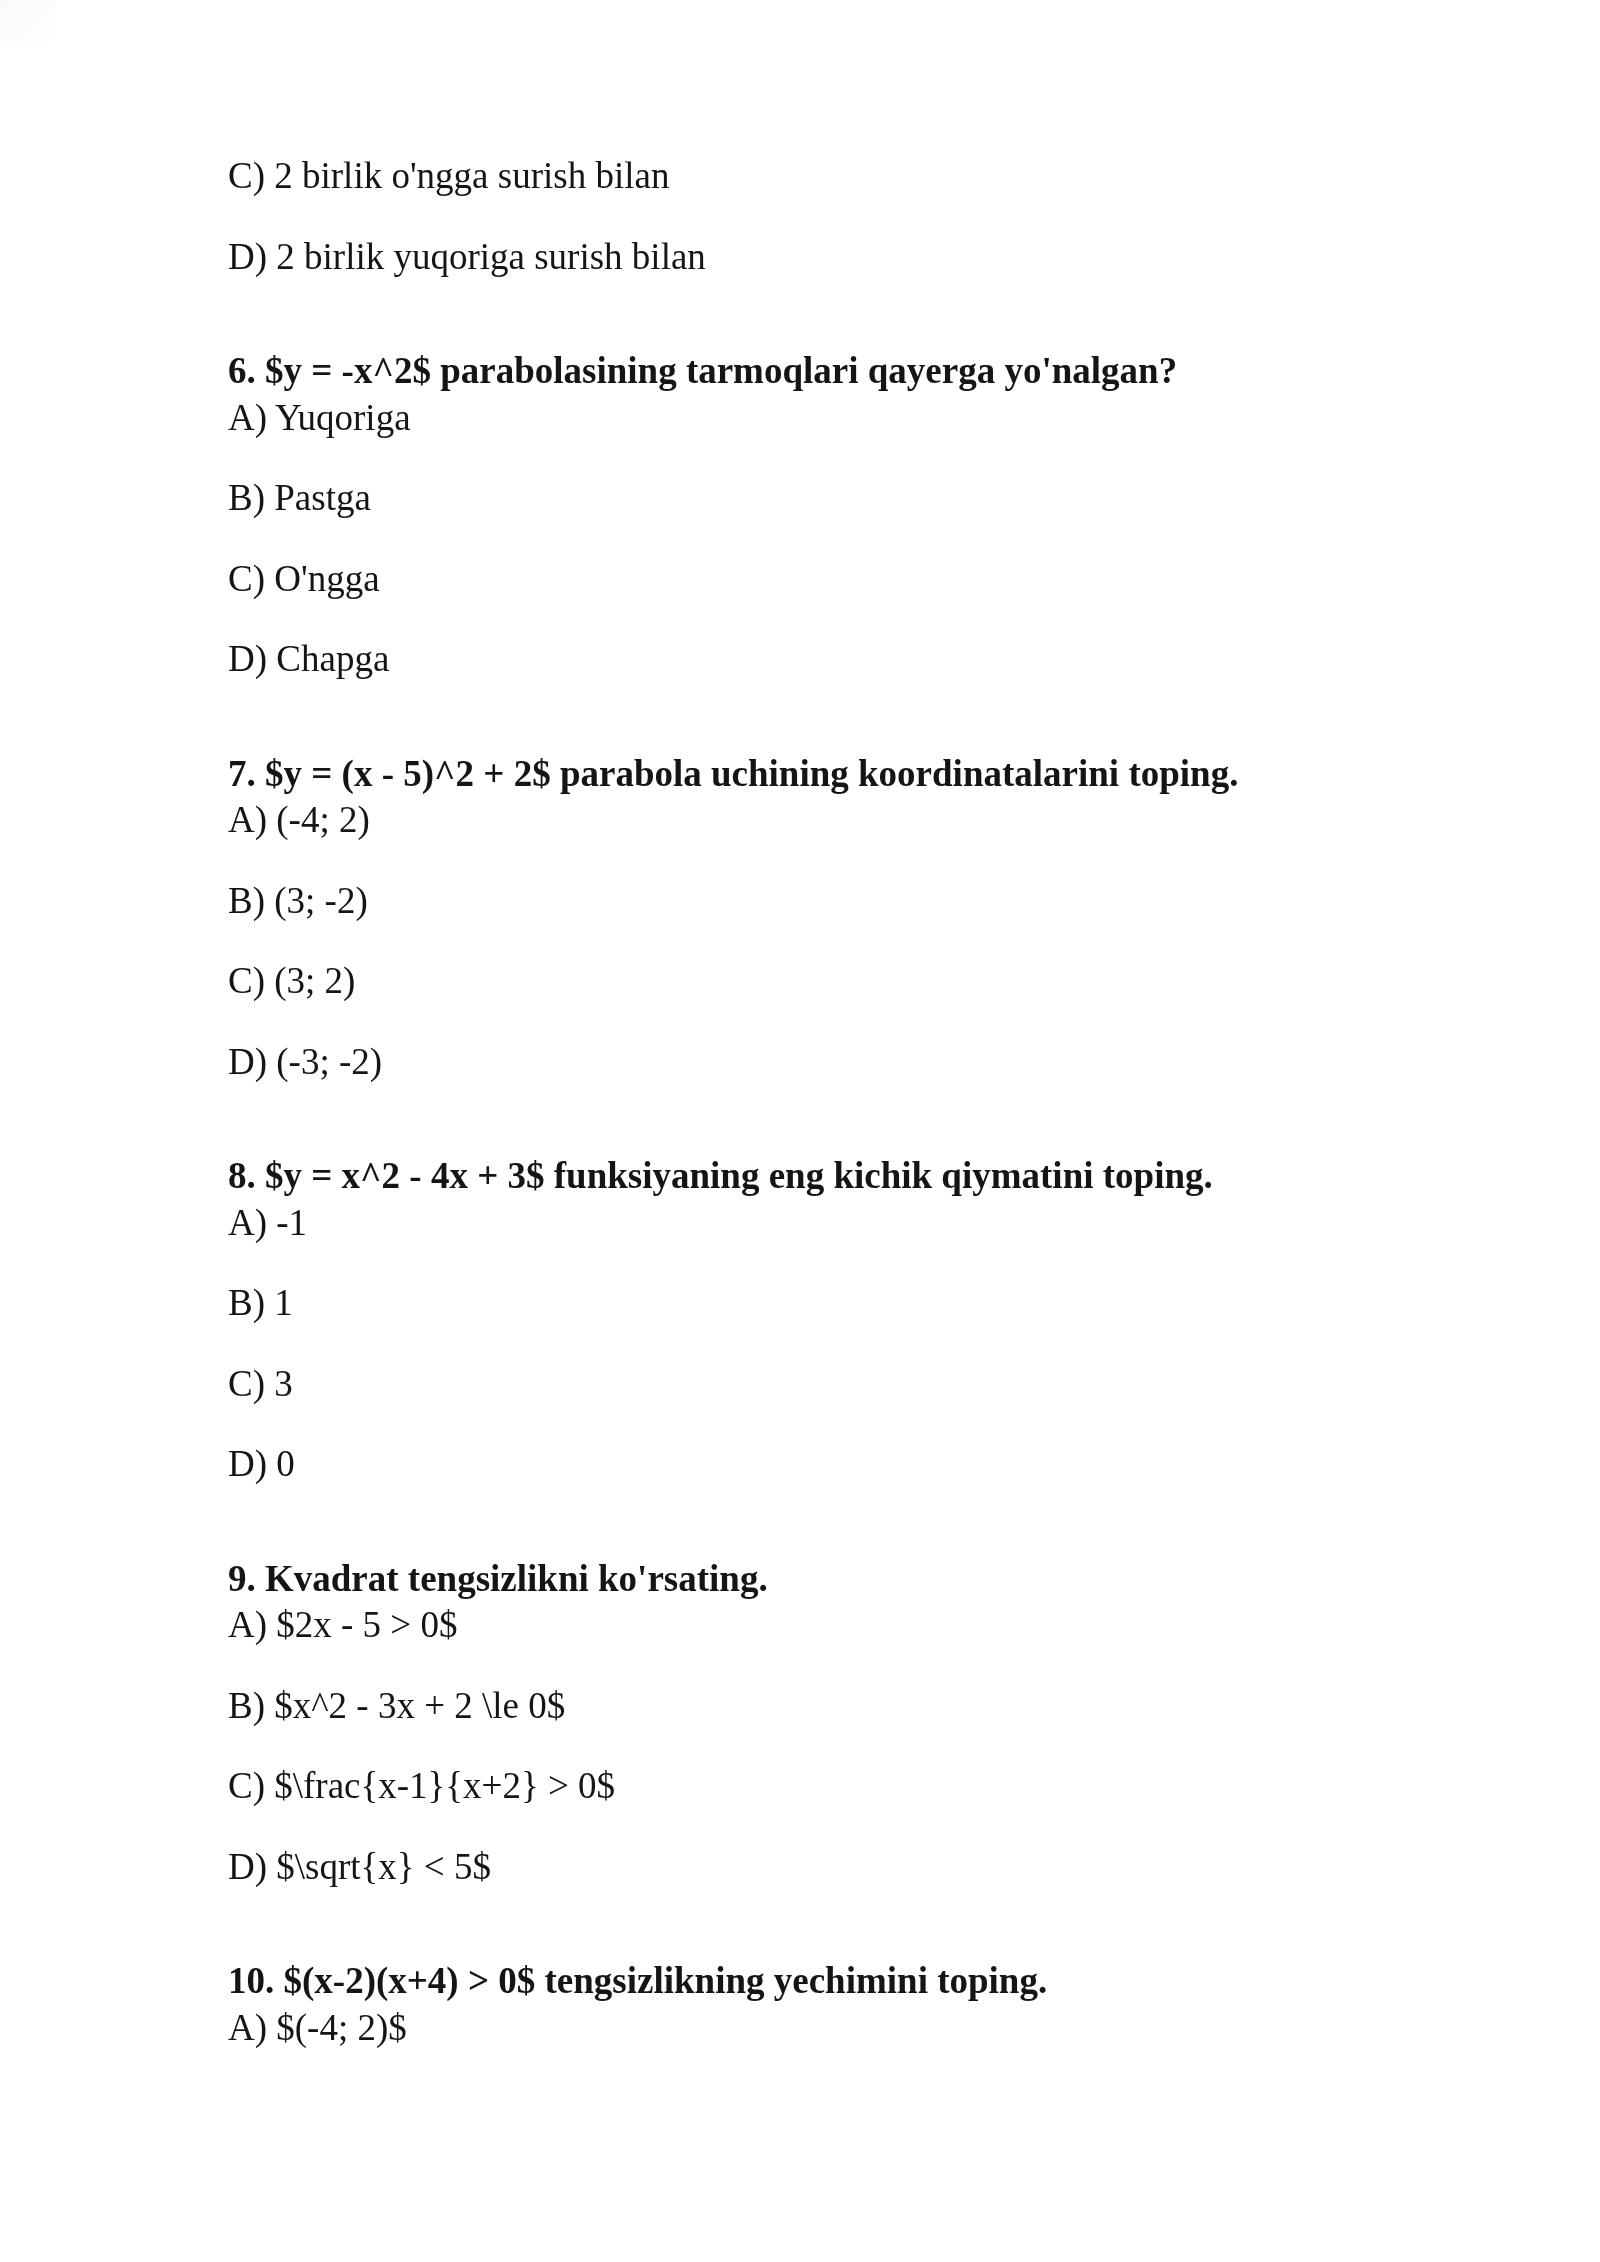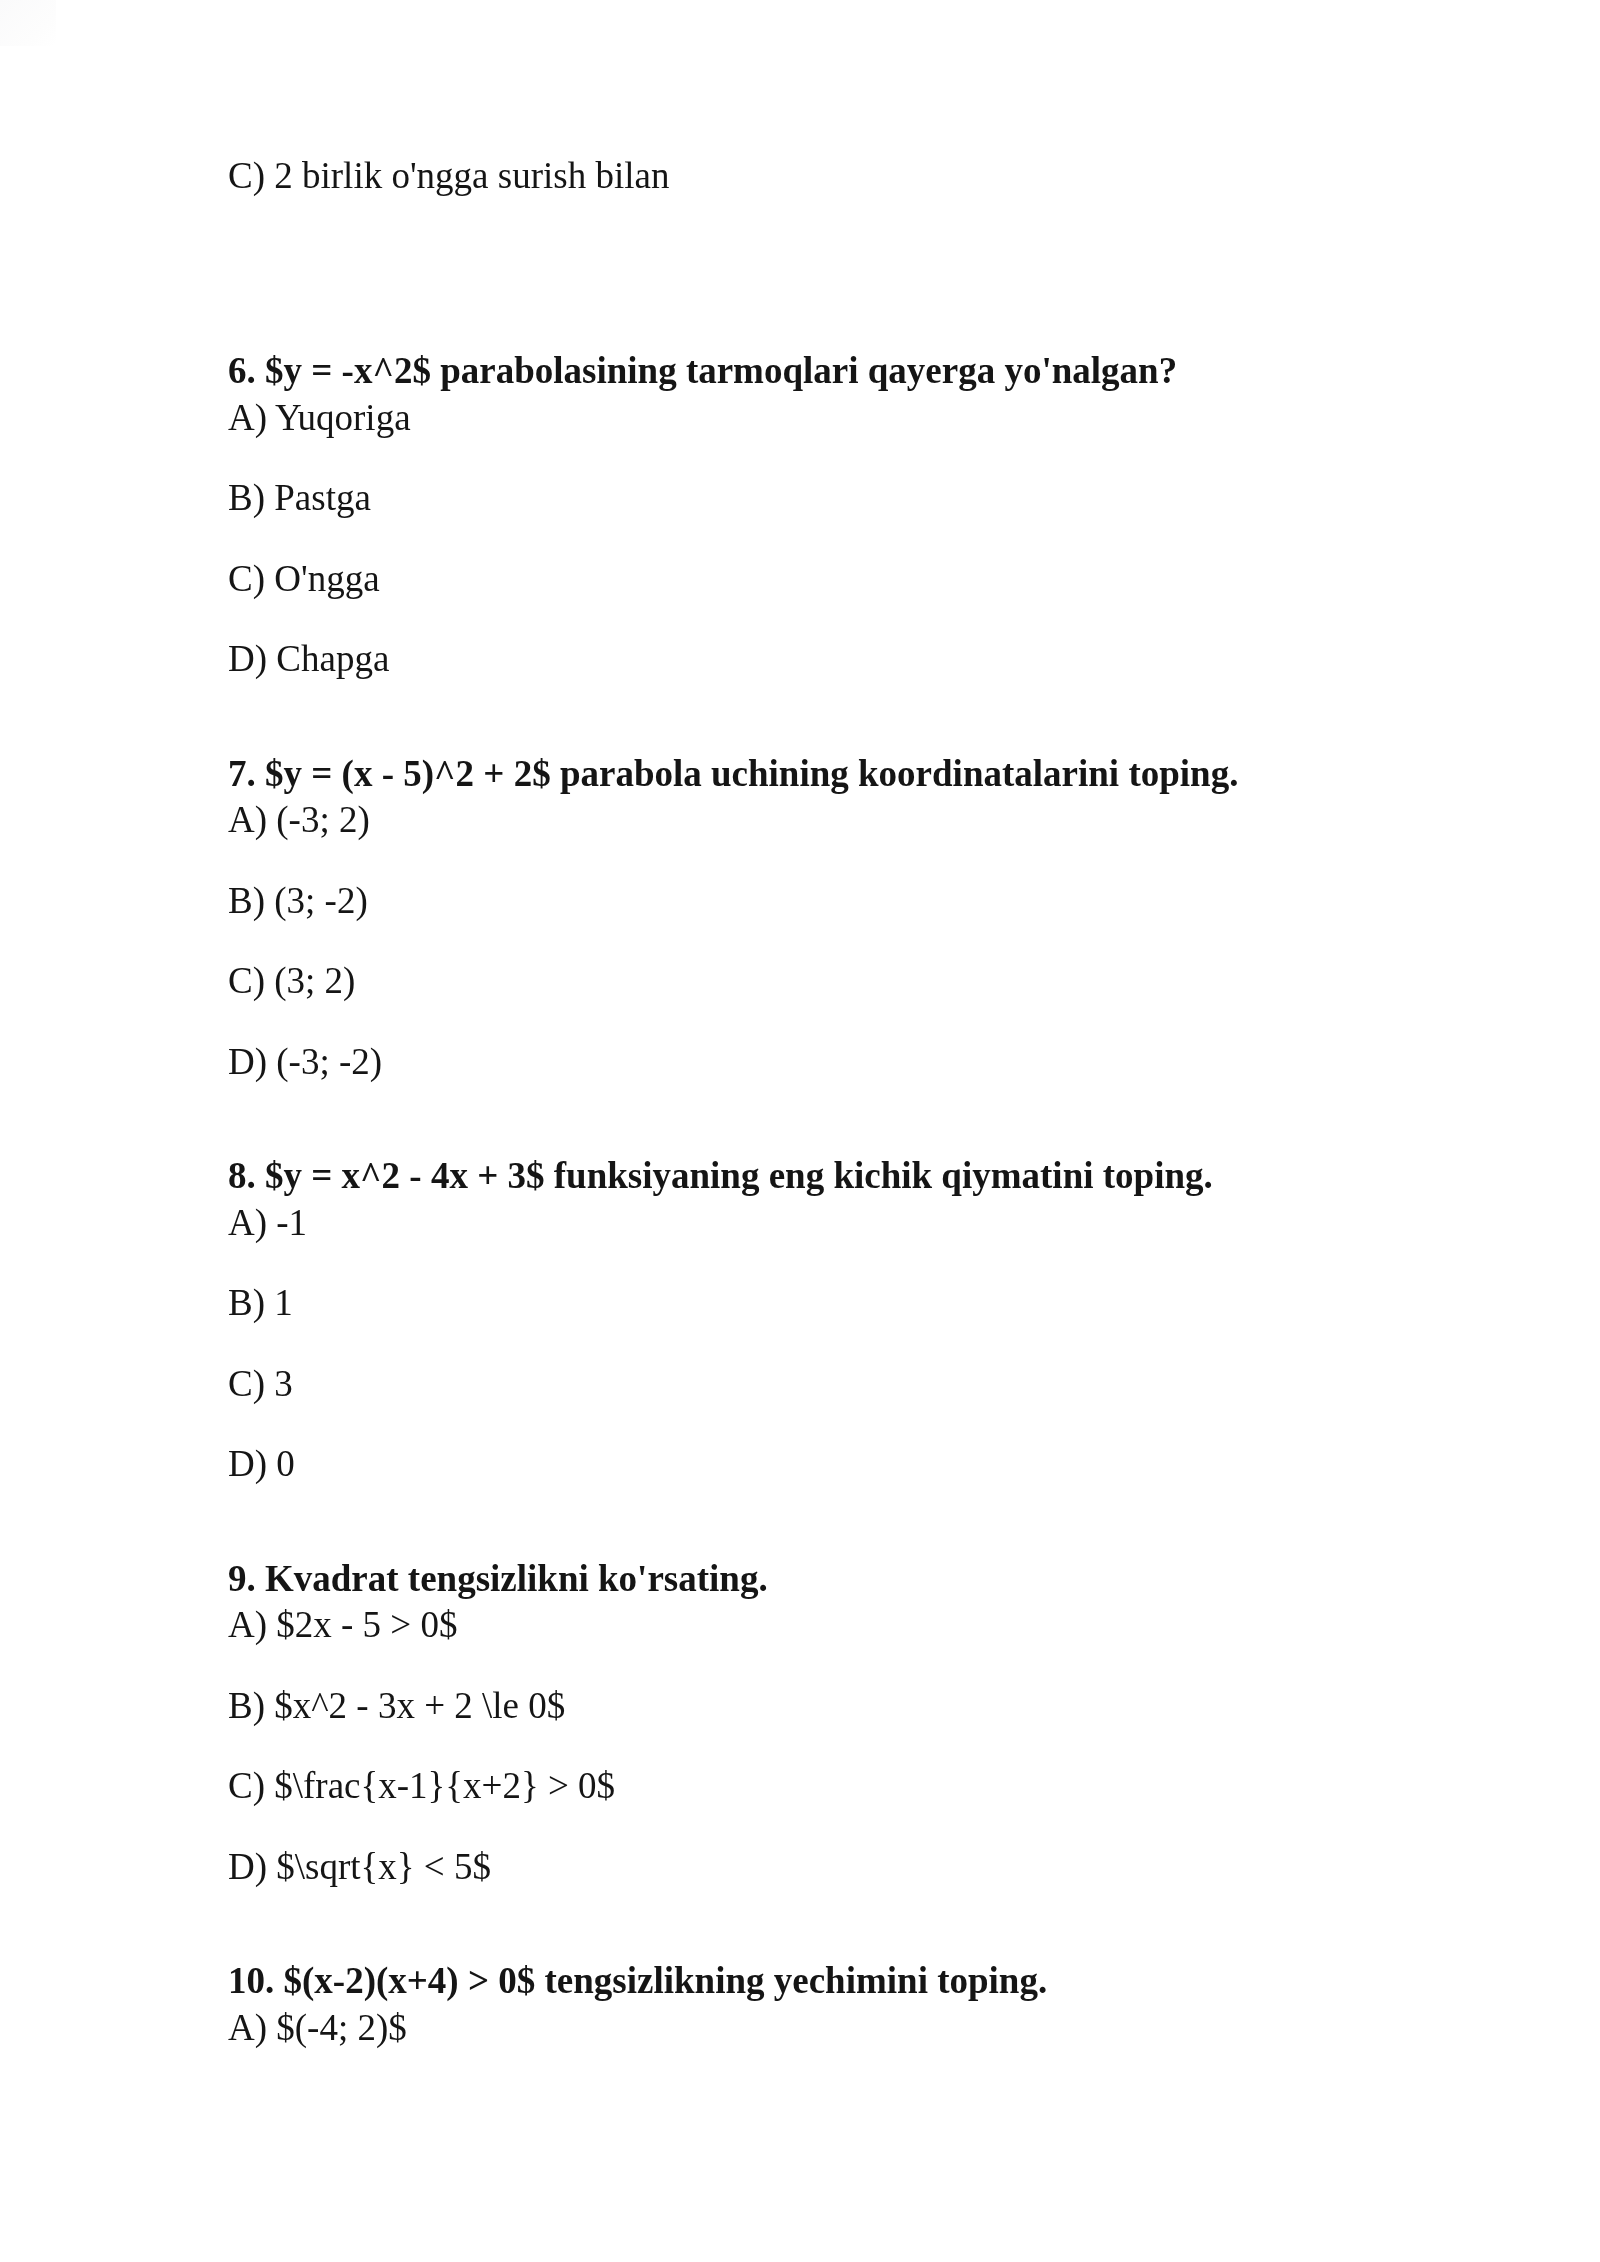--- a/index.html
+++ b/index.html
@@ -39,27 +39,28 @@
     margin-top: 34px;
   }
 </style>
 </head>
 <body>
 
 <div class="page">
   <div class="corner-artifact"></div>
 
   <div class="line" style="top:153px">C) 2 birlik o'ngga surish bilan</div>
+  <div class="line" style="top:234px">D) 2 birlik yuqoriga surish bilan</div>
   <div class="line q" style="top:314px">6. $y = -x^2$ parabolasining tarmoqlari qayerga yo'nalgan?</div>
   <div class="line" style="top:395px">A) Yuqoriga</div>
   <div class="line" style="top:475px">B) Pastga</div>
   <div class="line" style="top:556px">C) O'ngga</div>
   <div class="line" style="top:636px">D) Chapga</div>
   <div class="line q" style="top:717px">7. $y = (x - 5)^2 + 2$ parabola uchining koordinatalarini toping.</div>
-  <div class="line" style="top:797px">A) (-3; 2)</div>
+  <div class="line" style="top:797px">A) (-4; 2)</div>
   <div class="line" style="top:878px">B) (3; -2)</div>
   <div class="line" style="top:958px">C) (3; 2)</div>
   <div class="line" style="top:1039px">D) (-3; -2)</div>
   <div class="line q" style="top:1119px">8. $y = x^2 - 4x + 3$ funksiyaning eng kichik qiymatini toping.</div>
   <div class="line" style="top:1200px">A) -1</div>
   <div class="line" style="top:1280px">B) 1</div>
   <div class="line" style="top:1361px">C) 3</div>
   <div class="line" style="top:1441px">D) 0</div>
   <div class="line q" style="top:1522px">9. Kvadrat tengsizlikni ko'rsating.</div>
   <div class="line" style="top:1602px">A) $2x - 5 &gt; 0$</div>

